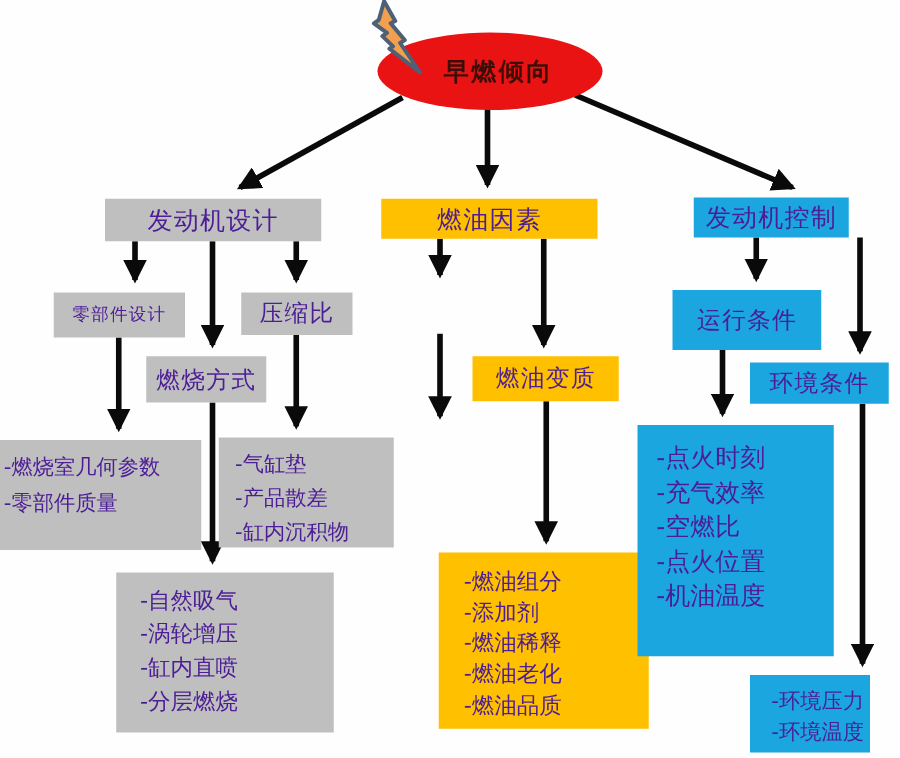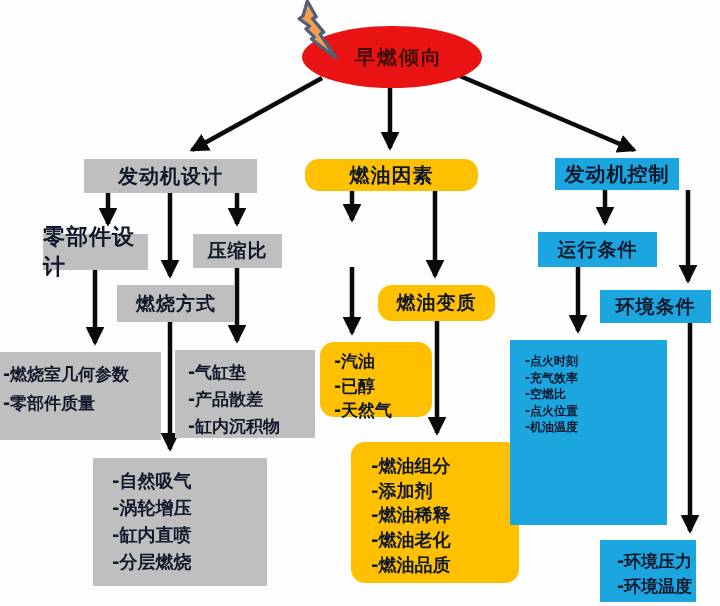--- a/index.html
+++ b/index.html
@@ -2,28 +2,28 @@
 <html><head>
 <meta charset="utf-8">
 <style>
   html,body{margin:0;padding:0;background:#ffffff;}
   #stage{
     position:relative;width:720px;height:606px;background:#fefefe;overflow:hidden;
     font-family:"DejaVu Sans","Liberation Sans",sans-serif;
     -webkit-font-smoothing:antialiased;
   }
   .box{
-    position:absolute;box-sizing:border-box;color:#0f172a;font-weight:700;z-index:2;
+    position:absolute;box-sizing:border-box;color:#4c1d95;font-weight:400;z-index:2;
   }
   .hdr{display:flex;align-items:center;justify-content:center;font-size:20px;letter-spacing:1px;}
   .node{display:flex;align-items:center;justify-content:center;font-size:19px;letter-spacing:1px;}
   .leaf{font-size:17px;text-align:left;}
   .leaf .ln{white-space:nowrap;}
   .gray{background:#bfbfbf;}
-  .yellow{background:#ffc000;border-radius:14px;}
+  .yellow{background:#ffc000;}
   .blue{background:#1ba6e0;}
   #root-ellipse{
     position:absolute;left:302px;top:26px;width:180px;height:62px;border-radius:50%;
     background:#ea1313;z-index:3;display:flex;align-items:center;justify-content:center;
   }
   #root-ellipse .lbl{
     color:#3d0e08;font-size:20px;font-weight:700;letter-spacing:2px;padding-left:14px;
   }
   #bolt{position:absolute;left:290px;top:0px;z-index:4;}
   #arrows{position:absolute;left:0;top:0;z-index:1;}
@@ -67,26 +67,26 @@
     <span class="lbl">早燃倾向</span>
   </div>
   <svg id="bolt" width="54" height="62" viewBox="0 0 54 62">
     <path d="M17.3,1 L26.2,16.8 L22.5,18.6 L33.8,32.1 L30.1,34.4 L46,58 L21.5,38.9 L24.4,37.1 L15.9,28.9 L19.6,26.3 L9.1,18.7 L13.0,16.0 Z" fill="#f2a050" stroke="#4e6076" stroke-width="3.2" stroke-linejoin="round"></path>
   </svg>
 
   <div class="box hdr gray" style="left:84px;top:159px;width:173px;height:34px;">
     <span>发动机设计</span>
   </div>
   <div class="box node gray" style="left:43px;top:234px;width:105px;height:36px;">
-    <span style="font-size:22px;">零部件设计</span>
+    <span style="font-size:14px;">零部件设计</span>
   </div>
   <div class="box node gray" style="left:193px;top:234px;width:89px;height:34px;">
     <span>压缩比</span>
   </div>
-  <div class="box node gray" style="left:117px;top:285px;width:118px;height:37px;">
+  <div class="box node gray" style="left:117px;top:285px;width:96px;height:37px;">
     <span>燃烧方式</span>
   </div>
   <div class="box leaf gray" style="left:0px;top:352px;width:161px;height:88px;padding:8px 1px 0 3px;line-height:1.7;">
     <div class="ln">-燃烧室几何参数</div>
     <div class="ln">-零部件质量</div>
   </div>
   <div class="box leaf gray" style="left:175px;top:350px;width:140px;height:88px;padding:9px 2px 0 13px;line-height:1.6;">
     <div class="ln">-气缸垫</div>
     <div class="ln">-产品散差</div>
     <div class="ln">-缸内沉积物</div>
@@ -97,43 +97,38 @@
     <div class="ln">-缸内直喷</div>
     <div class="ln">-分层燃烧</div>
   </div>
 
   <div class="box hdr yellow" style="left:305px;top:159px;width:173px;height:32px;">
     <span>燃油因素</span>
   </div>
   <div class="box node yellow" style="left:378px;top:285px;width:117px;height:36px;">
     <span>燃油变质</span>
   </div>
-  <div class="box leaf yellow" style="left:320px;top:342px;width:112px;height:75px;padding:7px 2px 0 14px;line-height:1.45;">
-    <div class="ln">-汽油</div>
-    <div class="ln">-已醇</div>
-    <div class="ln">-天然气</div>
-  </div>
   <div class="box leaf yellow" style="left:332px;top:442px;width:168px;height:141px;padding:12px 2px 0 20px;font-size:18px;line-height:1.37;margin-left:19px;">
     <div class="ln">-燃油组分</div>
     <div class="ln">-添加剂</div>
     <div class="ln">-燃油稀释</div>
     <div class="ln">-燃油老化</div>
     <div class="ln">-燃油品质</div>
   </div>
 
   <div class="box hdr blue" style="left:555px;top:158px;width:124px;height:32px;">
     <span>发动机控制</span>
   </div>
-  <div class="box node blue" style="left:538px;top:232px;width:119px;height:35px;">
+  <div class="box node blue" style="left:538px;top:232px;width:119px;height:48px;">
     <span>运行条件</span>
   </div>
   <div class="box node blue" style="left:600px;top:290px;width:111px;height:33px;">
     <span>环境条件</span>
   </div>
-  <div class="box leaf blue" style="left:510px;top:340px;width:157px;height:185px;padding:13px 2px 0 15px;font-size:12px;line-height:1.38;">
+  <div class="box leaf blue" style="left:510px;top:340px;width:157px;height:185px;padding:13px 2px 0 15px;font-size:20px;line-height:1.38;">
     <div class="ln">-点火时刻</div>
     <div class="ln">-充气效率</div>
     <div class="ln">-空燃比</div>
     <div class="ln">-点火位置</div>
     <div class="ln">-机油温度</div>
   </div>
   <div class="box leaf blue" style="left:600px;top:540px;width:96px;height:62px;padding:9px 2px 0 17px;line-height:1.45;">
     <div class="ln">-环境压力</div>
     <div class="ln">-环境温度</div>
   </div>

